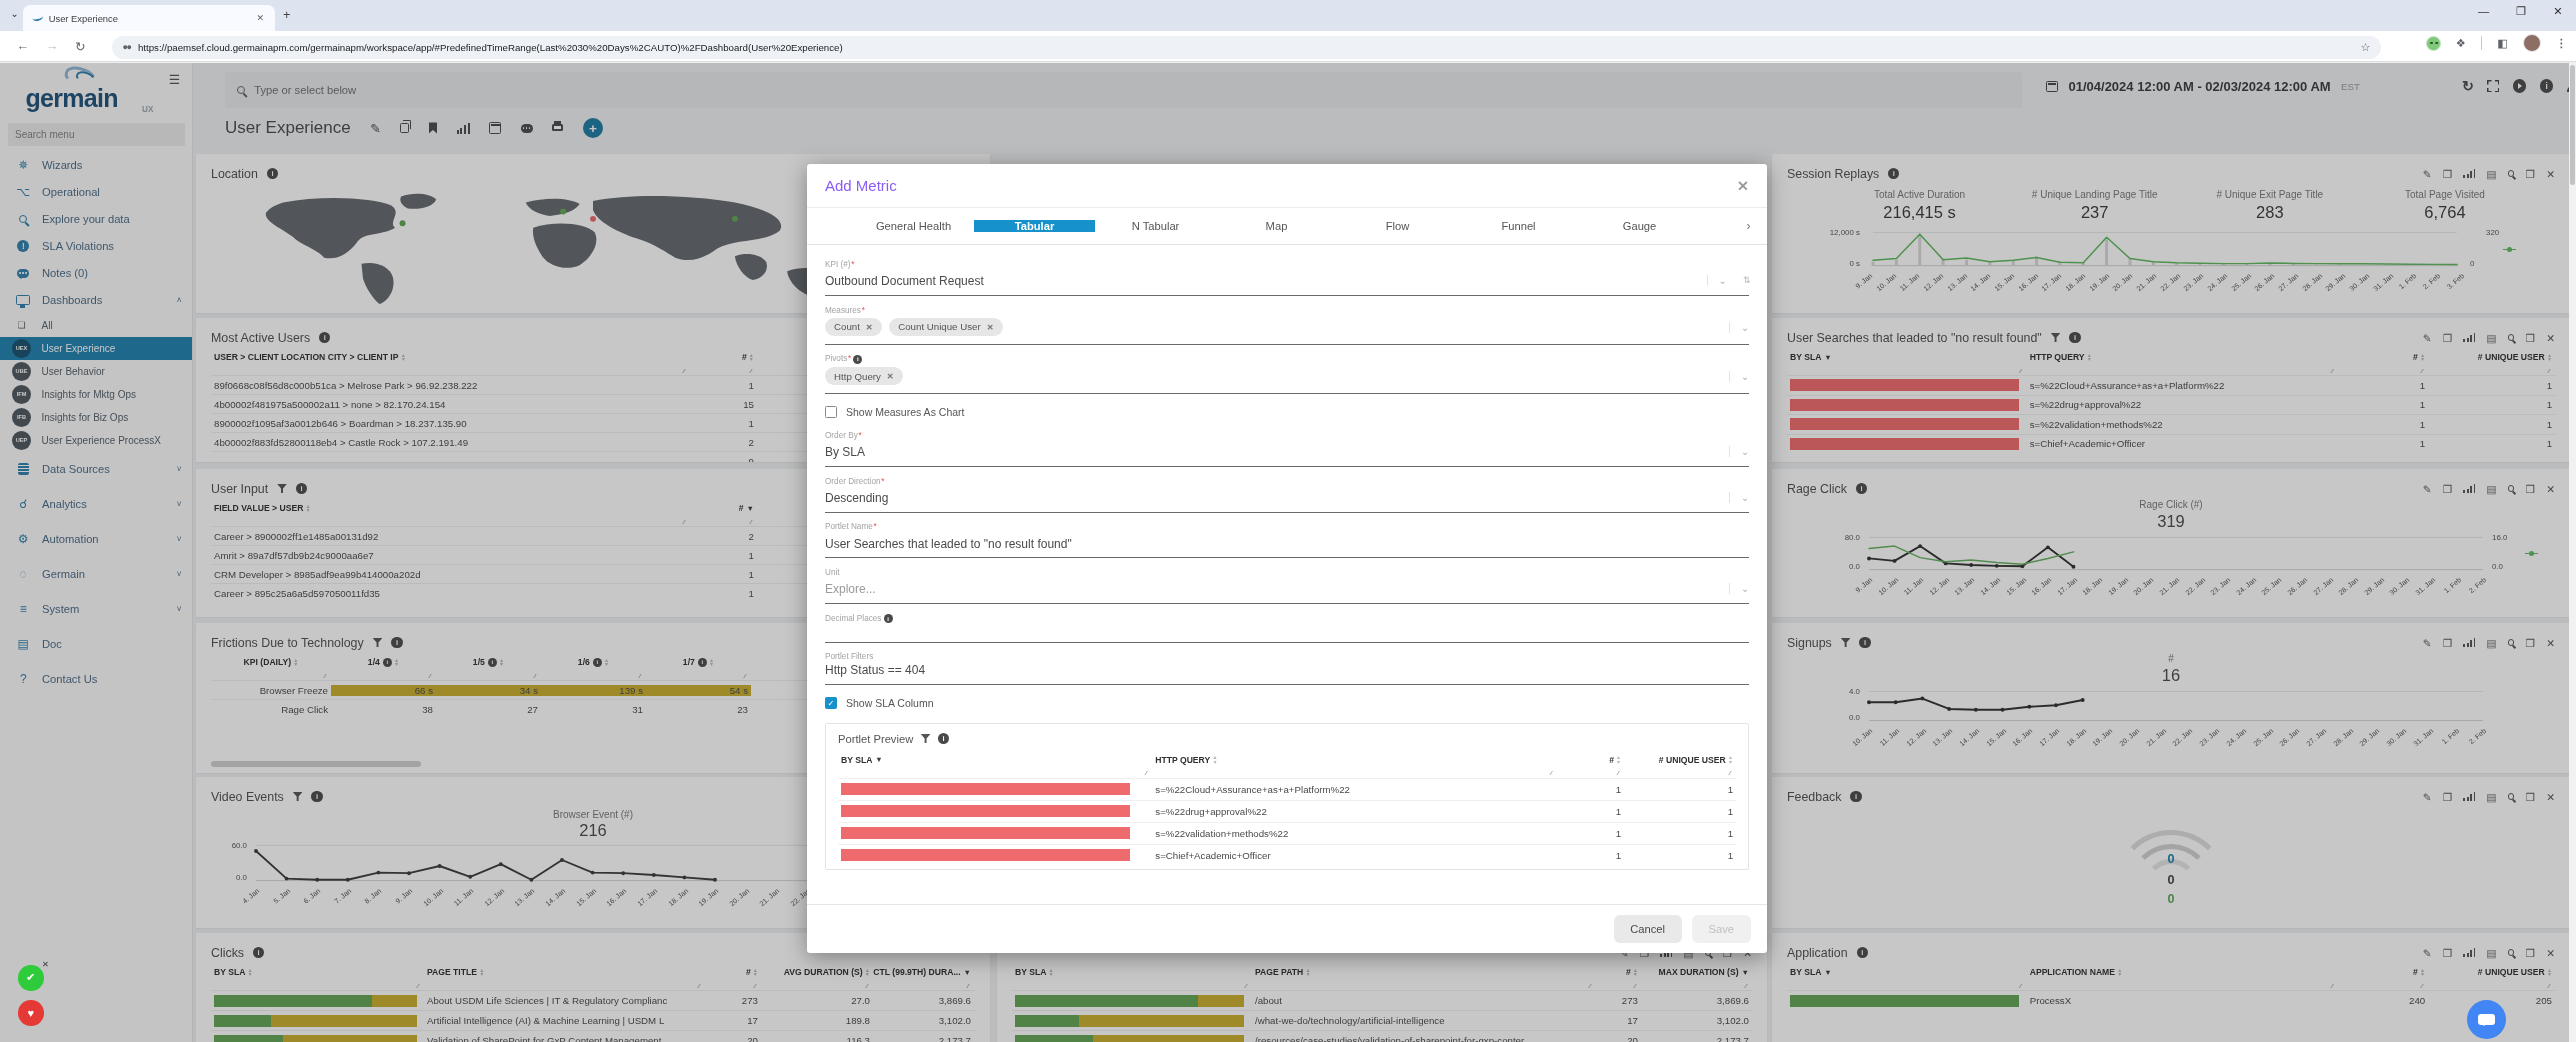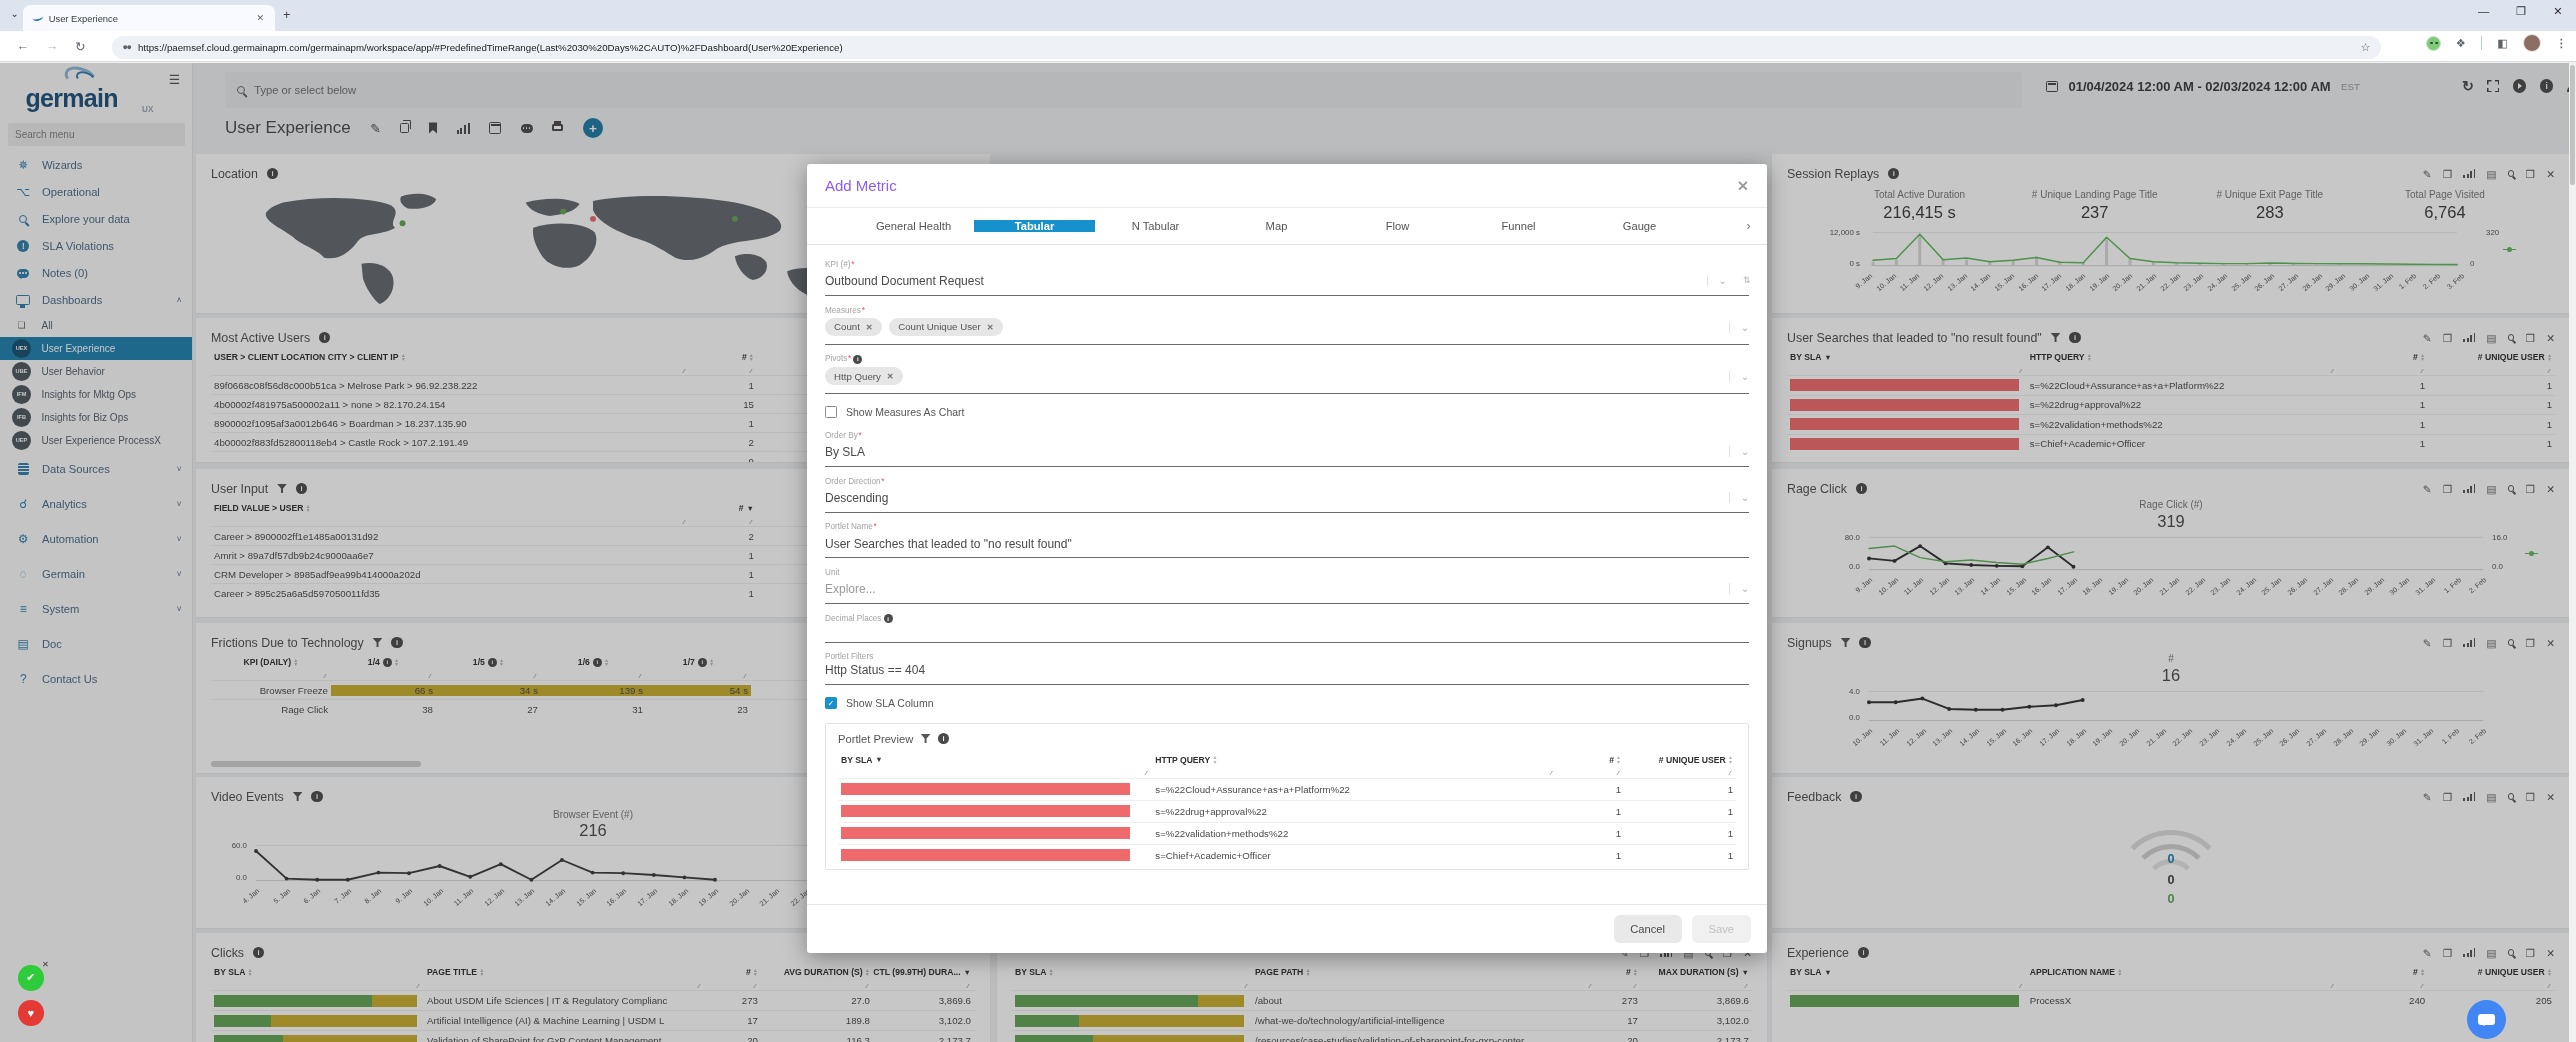--- a/index.html
+++ b/index.html
@@ -1215,21 +1215,21 @@
       <span class="garc" style="left:342px;top:37px;width:84px;height:84px;border-width:5.2px;border-top-color:#d0d0d0"></span>
       <span class="garc" style="left:357px;top:52px;width:54px;height:54px;border-width:5.2px;border-top-color:#e4e4e4"></span>
       <span class="fbv" style="top:45px;color:#1e81b0">0</span>
       <span class="fbv" style="top:66px;color:#444">0</span>
       <span class="fbv" style="top:85px;color:#5aa95a">0</span>
     </div>
   </div>
 
   <div class="portlet" style="left:1772px;top:933px;width:798px;height:109px">
     <div class="p-title-row">
-      <span class="p-title">Experience</span>
+      <span class="p-title">Application</span>
       <span class="info">i</span>
       <span class="pt-toolbar">
           <span class="pt-ic ">✎</span>
           <span class="pt-ic ">❐</span>
           <span class="pt-ic cbars sm">
             <i style="height: 3px;"></i>
             <i style="height: 4.5px;"></i>
             <i style="height: 6.7px;"></i>
             <i style="height: 9px;"></i>
           </span>

